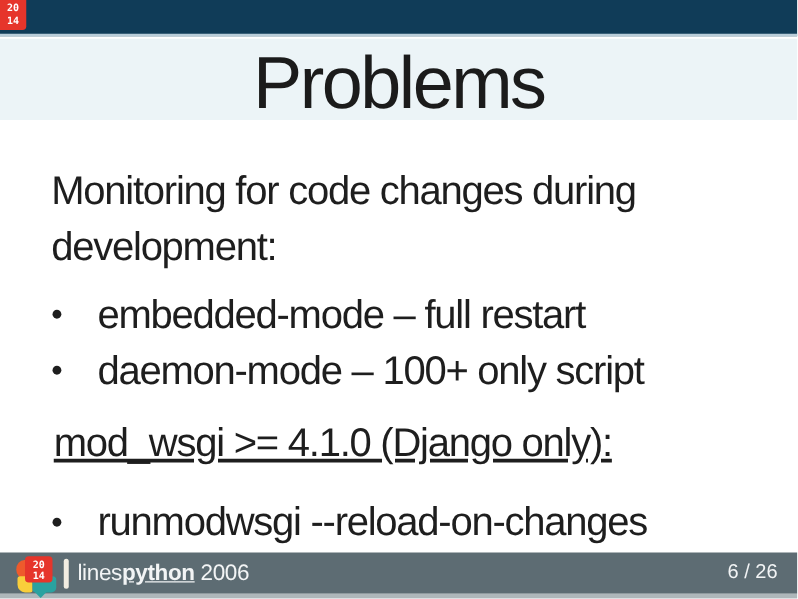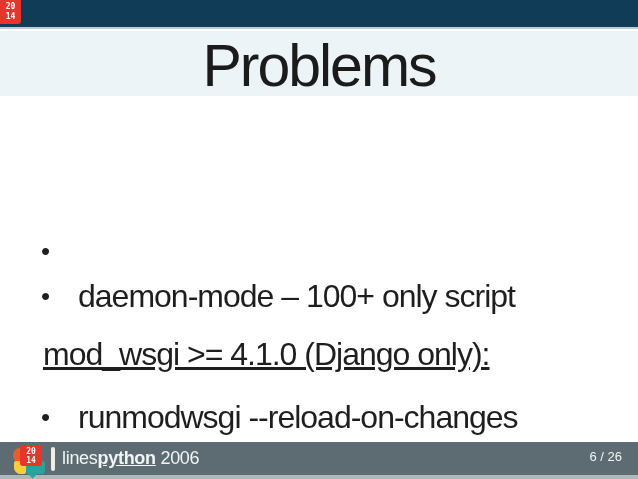--- a/index.html
+++ b/index.html
@@ -68,43 +68,48 @@
     padding-top:2px; font-family:"DejaVu Sans Mono", monospace; }
   .logo-divider{ position:absolute; left:38px; top:2px; width:4px; height:24px;
     background:var(--logo_cream); border-radius:2px; }
   .logo-text{
     position:absolute; left:62px; top:448px; z-index:3;
     color:var(--page_text); font-size:18px; letter-spacing:-0.3px;
   }
   .logo-text .bold{ font-weight:bold;text-decoration:underline; }
   .page-indicator{
     position:absolute; right:16px; top:449px; z-index:3;
-    color:var(--page_text); font-size:13px;text-align:center;
+    color:var(--page_text); font-size:16px;text-align:center;
   }
 </style>
 </head>
 <body>
 
 <div class="slide">
 
   <div class="top-bar"></div>
 
   <div class="corner-badge">
     <div>20</div>
     <div>14</div>
   </div>
 
   <div class="title-band">
     <div class="slide-title">Problems</div>
   </div>
 
+  <div class="heading-block body-text">
+    <div>Monitoring for code changes during</div>
+    <div>development:</div>
+  </div>
 
   <ul class="bullet-list primary body-text">
     <li class="bullet-row">
       <span class="bullet-marker">•</span>
+      <span>embedded-mode – full restart</span>
     </li>
     <li class="bullet-row">
       <span class="bullet-marker">•</span>
       <span>daemon-mode – 100+ only script</span>
     </li>
   </ul>
 
   <div class="sub-heading body-text">mod_wsgi &gt;= 4.1.0 (Django only):</div>
 
   <ul class="bullet-list secondary body-text">

